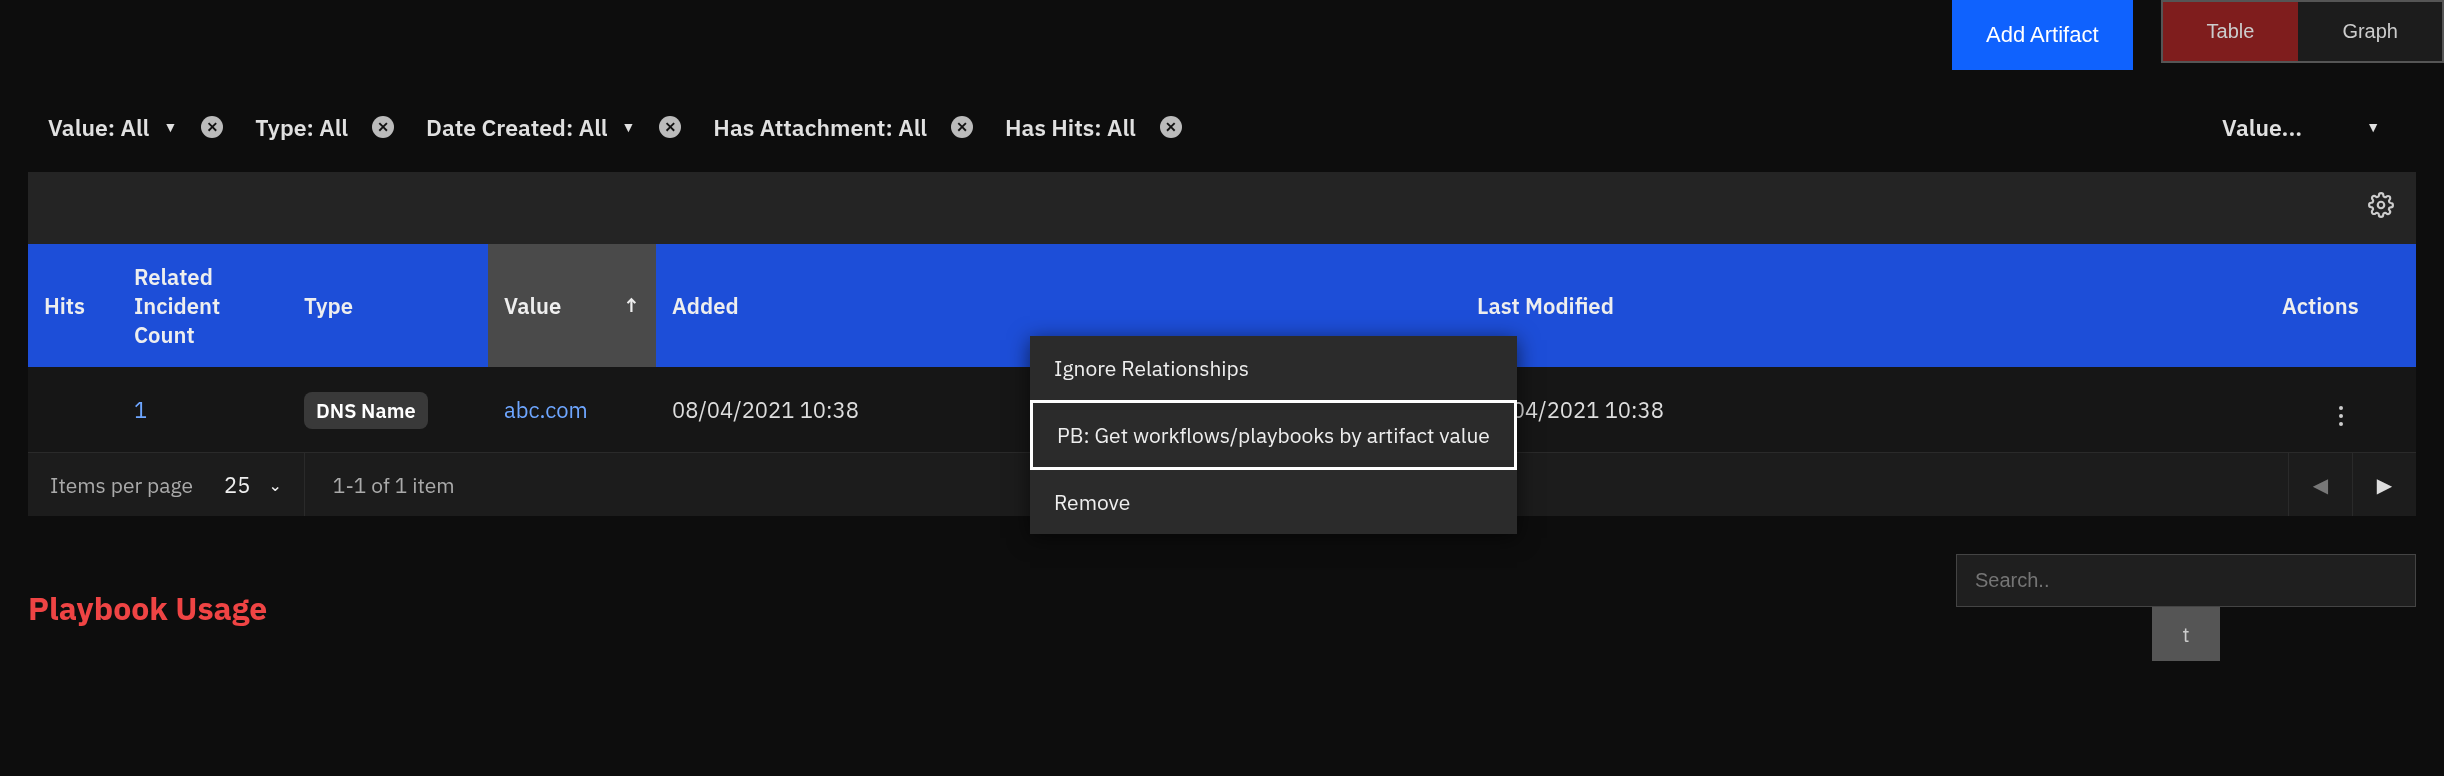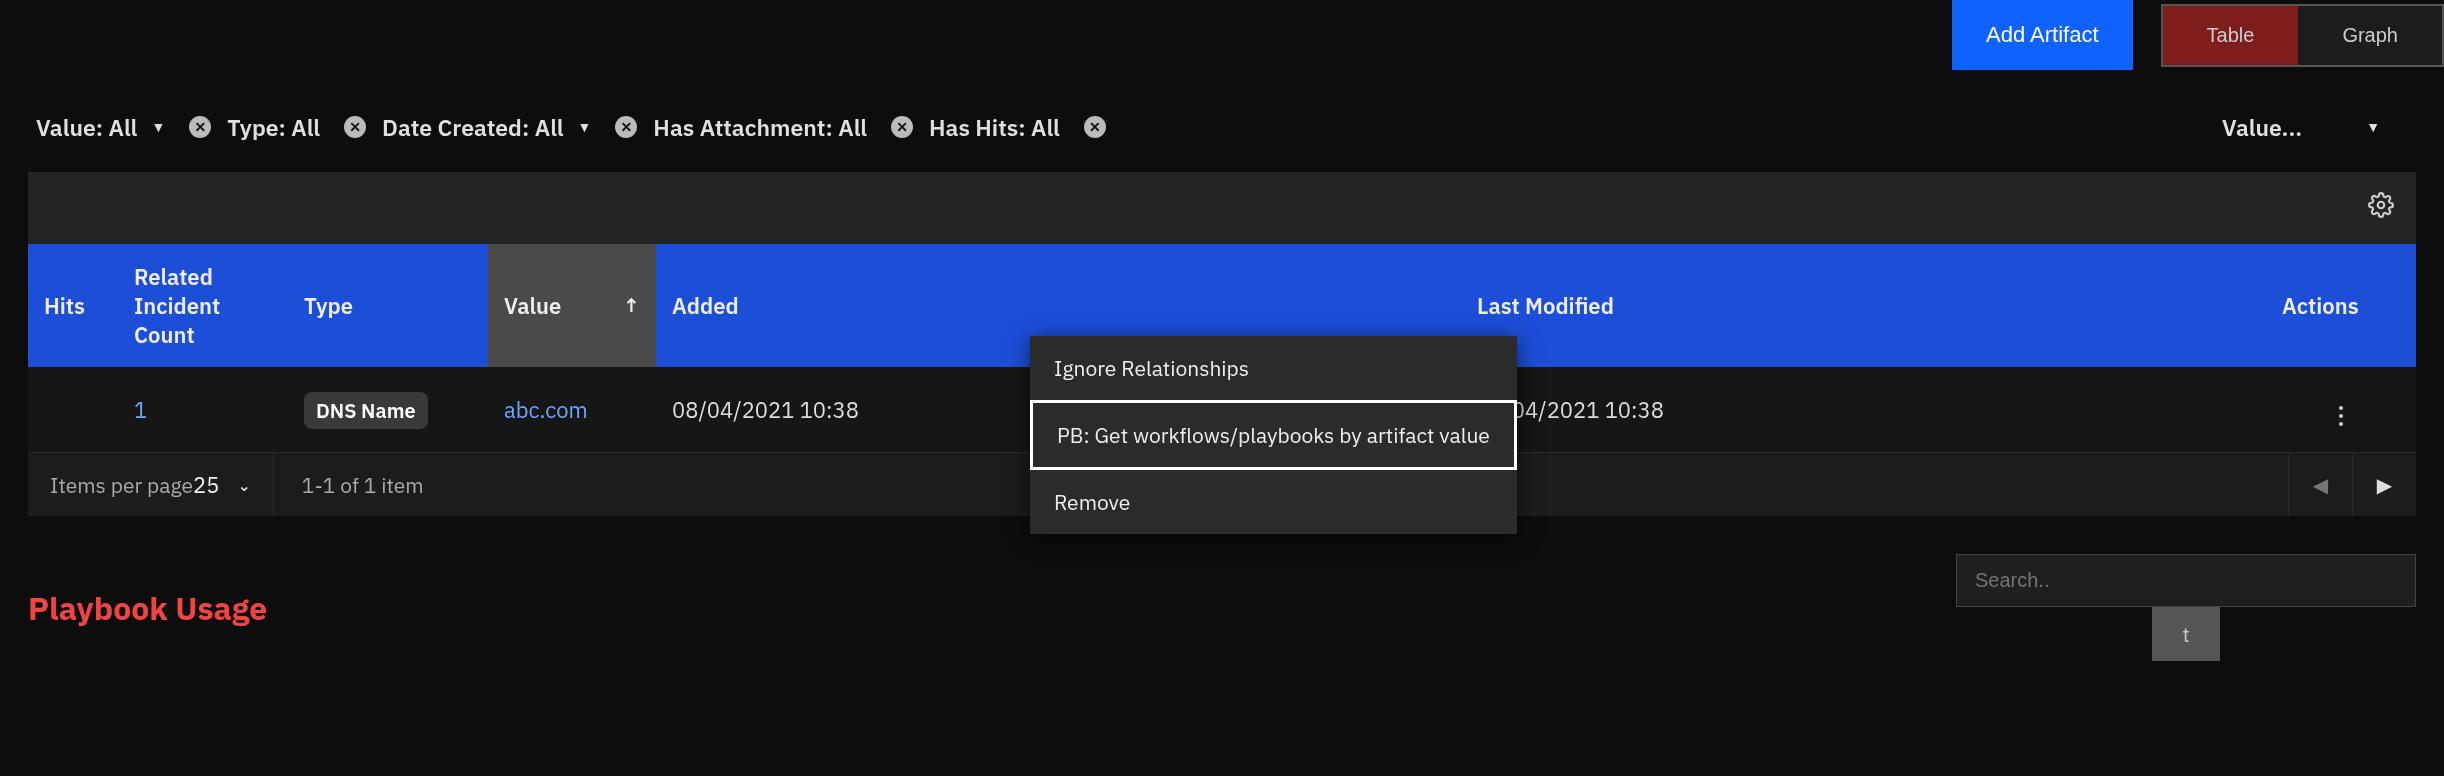--- a/index.html
+++ b/index.html
@@ -44,30 +44,30 @@
     padding: 18px 44px;
     font-size: 20px;
     cursor: pointer;
   }
   .view-toggle button.active {
     background: #7f1d1d;
   }
   .topbar-inner {
     display: flex;
     gap: 28px;
-    align-items: center;
+    align-items: flex-start;
     margin-right: 0;
   }
 
   
   .filters {
     display: flex;
     align-items: center;
-    gap: 16px;
-    padding: 42px 48px 30px 36px;
+    gap: 32px;
+    padding: 42px 48px 30px 48px;
     font-size: 23px;
     font-weight: 600;
   }
   .filter-group {
     display: flex;
     align-items: center;
     gap: 14px;
   }
   .chev-down {
     display: inline-block;
@@ -173,20 +173,21 @@
     font-size: 21px;
     border-right: 1px solid #2a2a2a;
     height: 100%;
   }
   .pag-select {
     display: flex;
     align-items: center;
     gap: 18px;
     color: #eee;
     font-size: 22px;
+    margin-left: 31px;
   }
   .pag-info {
     padding: 0 28px;
     color: #aaa;
     font-size: 21px;
   }
   .pag-nav {
     margin-left: auto;
     display: flex;
     height: 100%;

